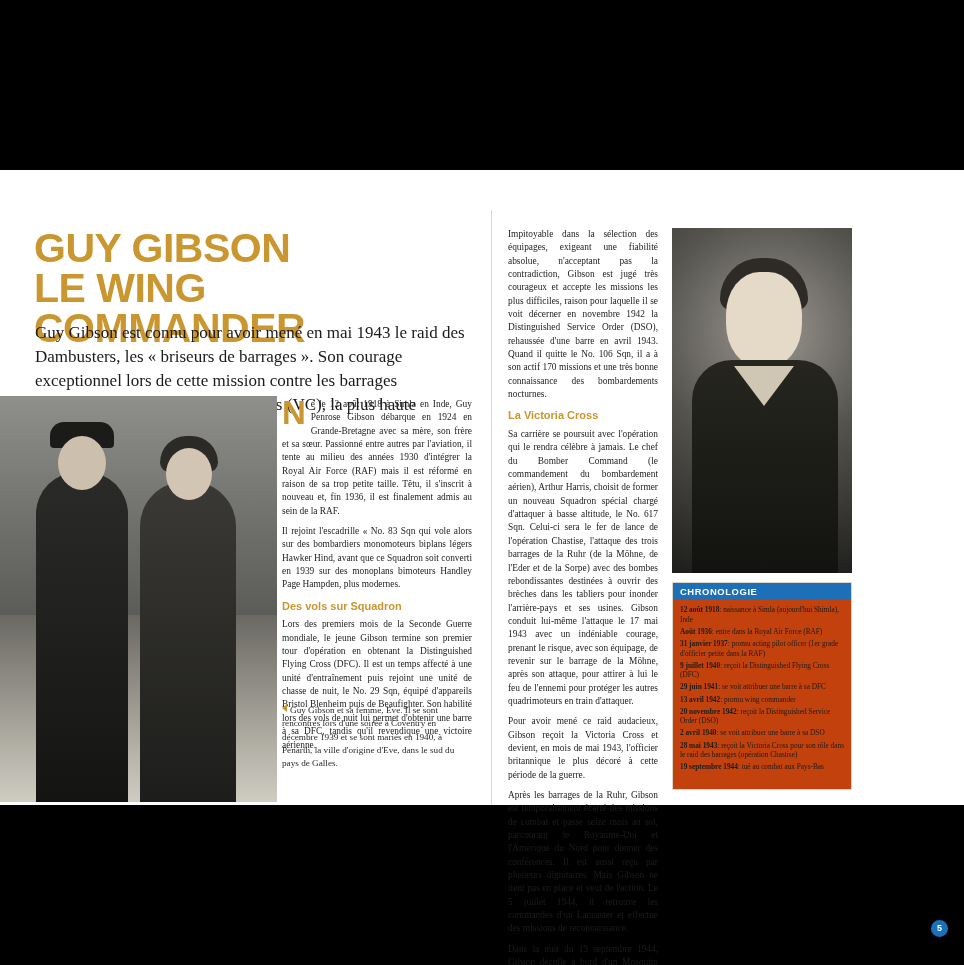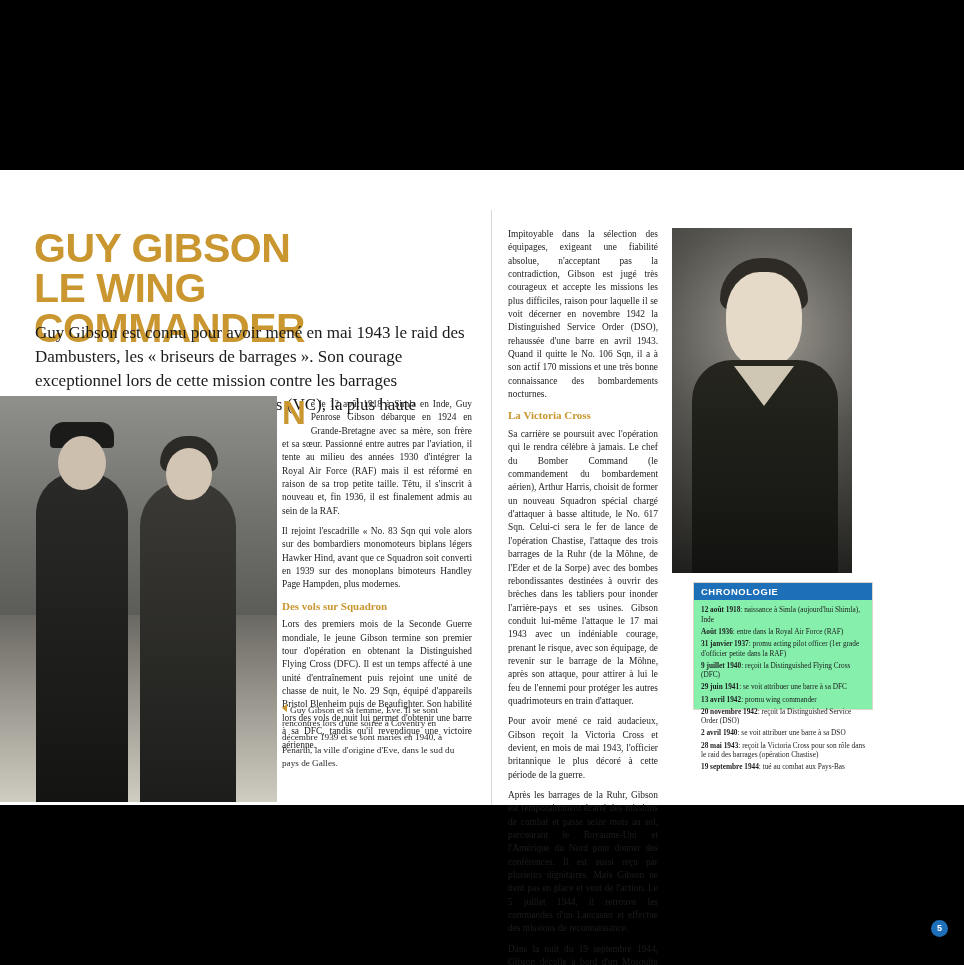--- a/index.html
+++ b/index.html
@@ -150,21 +150,21 @@
   .dropcap {
     float: left;
     font-family: "Liberation Sans", sans-serif;
     font-weight: bold;
     font-size: 33px;
     line-height: 26px;
     color: #c9962f;
     padding: 2px 5px 0 0;
   }
   .subhead {
-    font-family: Liberation Serif, serif;
+    font-family: Liberation Sans, sans-serif;
     font-weight: bold;
     font-size: 11px;
     color: #c9962f;
     margin: 4px 0 4px 0;
   }
   
   .col-right-text {
     position: absolute;
     left: 508px; top: 228px;
     width: 150px;
@@ -200,24 +200,23 @@
   }
   .photo-right .collar {
     position: absolute; left: 62px; top: 138px; width: 60px; height: 40px;
     background: #cfc6b4;
     clip-path: polygon(50% 100%, 0 0, 100% 0);
   }
   
   .chrono {
     position: absolute;
     left: 672px; top: 582px;
-    width: 180px; height: 128px;
-    background: #86efac;
+    width: 180px; height: 208px;
+    background: #c2410c;
     border: 1px solid #ddd7c7;
-    margin-left: 21px;
   }
   .chrono-head {
     height: 17px;
     background: #1d6fb8;
     color: #fff;
     font-family: "Liberation Sans", sans-serif;
     font-weight: bold;
     font-size: 9.4px;
     letter-spacing: 0.6px;
     padding: 3px 0 0 7px;

